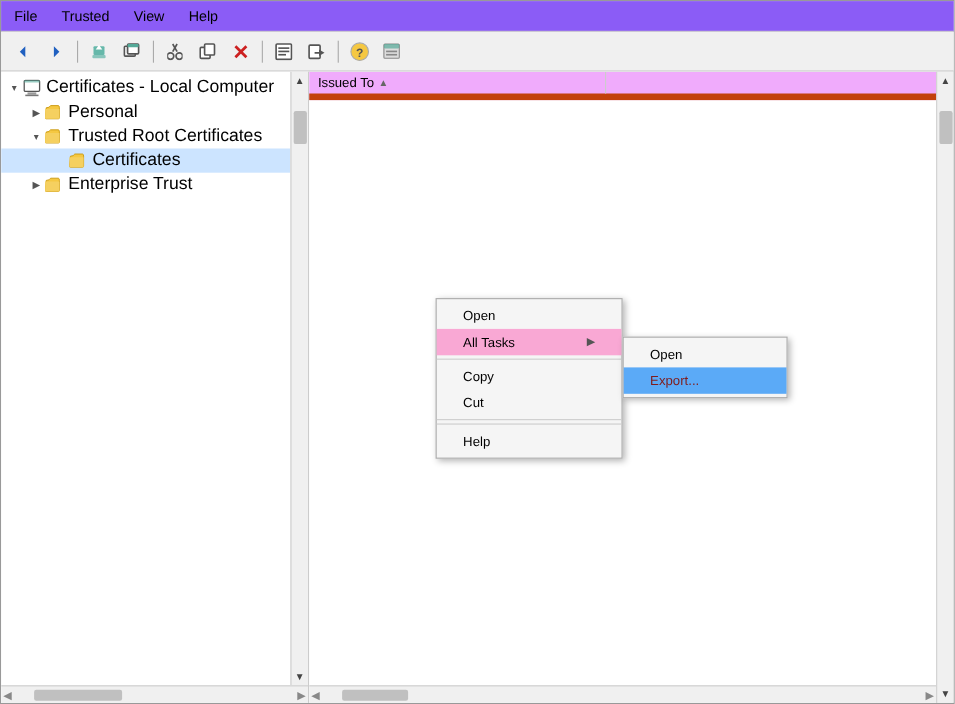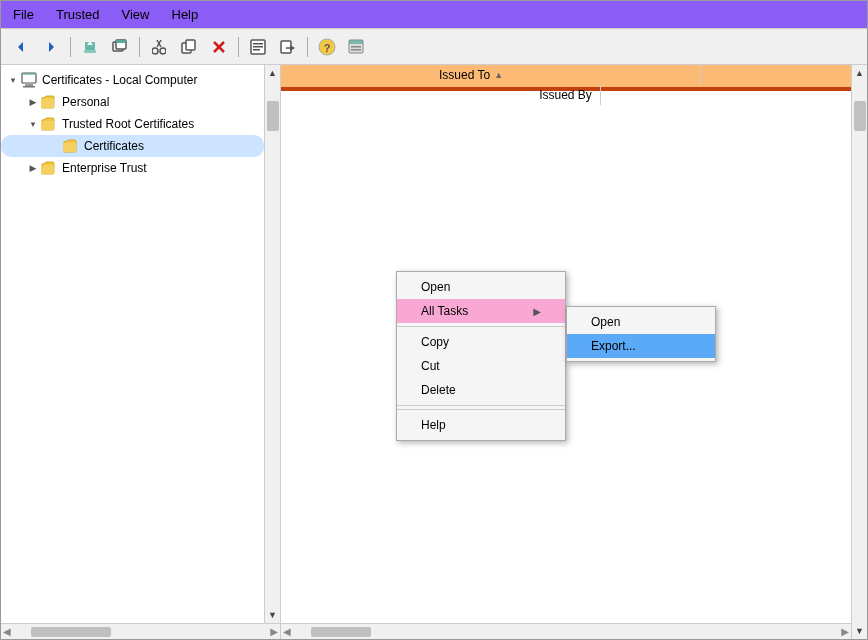--- a/index.html
+++ b/index.html
@@ -89,42 +89,42 @@
       padding: 4px 0;
     }
     .tree-item {
       display: flex;
       align-items: center;
       padding: 2px 4px;
       cursor: pointer;
       white-space: nowrap;
       user-select: none;
     }
-    .tree-item.selected { background: #cce4ff; border-radius: 10px; }
+    .tree-item.selected { background: #cce4ff; }
     .tree-arrow {
       width: 16px;
       height: 16px;
       display: inline-flex;
       align-items: center;
       justify-content: center;
       font-size: 9px;
       color: #555;
       flex-shrink: 0;
     }
     .tree-icon {
       width: 18px;
       height: 18px;
       margin-right: 3px;
       flex-shrink: 0;
       display: inline-flex;
       align-items: center;
       justify-content: center;
     }
     .tree-label {
-      font-size: 12px;
+      font-size: 16px;
       color: #000;
     }
 
     
     .tree-hscroll {
       height: 16px;
       background: #f0f0f0;
       border-top: 1px solid #ccc;
       display: flex;
       align-items: center;
@@ -143,27 +143,26 @@
       background: #fff;
       display: flex;
       flex-direction: column;
       overflow: hidden;
       position: relative;
     }
 
     
     .col-headers {
       display: flex;
-      background: #fdba74;
-      border-bottom: 4px solid #c2410c;
+      background: #f0abfc;
+      border-bottom: 6px solid #c2410c;
       height: 26px;
       align-items: center;
       flex-shrink: 0;
       position: relative;
-      flex-direction: column;
     }
     .col-header {
       padding: 3px 8px;
       font-size: 12px;
       font-weight: normal;
       border-right: 1px solid #ccc;
       cursor: pointer;
       height: 100%;
       display: flex;
       align-items: center;
@@ -224,21 +223,21 @@
       padding: 3px 0;
     }
     .submenu-item {
       padding: 5px 24px;
       cursor: pointer;
       font-size: 12px;
       color: #000;
     }
     .submenu-item.active {
       background: #5baaf7;
-      color: #000000;
+      color: #7f1d1d;
     }
 
     
     .vscroll-bar {
       width: 16px;
       background: #f0f0f0;
       border-left: 1px solid #ccc;
       display: flex;
       flex-direction: column;
       align-items: center;
@@ -469,44 +468,38 @@
     </div>
 
     <div class="right-panel-wrapper">
       <div class="right-panel">
 
         <div class="col-headers">
           <div class="col-header" style="width:270px;">
             <span>Issued To</span>
             <span class="col-sort-arrow">▲</span>
           </div>
-          <div class="col-header" style="flex:1;">
-            <span>Issued By</span>
-          </div>
         </div>
 
         <div class="right-content">
 
           <div class="context-menu">
             <div class="ctx-item">
               <span>Open</span>
             </div>
             <div class="ctx-item active">
               <span>All Tasks</span>
               <span class="ctx-arrow">▶</span>
             </div>
             <div class="ctx-separator"></div>
             <div class="ctx-item">
               <span>Copy</span>
             </div>
             <div class="ctx-item">
               <span>Cut</span>
-            </div>
-            <div class="ctx-item">
-              <span>Delete</span>
             </div>
             <div class="ctx-separator"></div>
             <div class="ctx-separator"></div>
             <div class="ctx-item">
               <span>Help</span>
             </div>
           </div>
 
           <div class="submenu">
             <div class="submenu-item">

